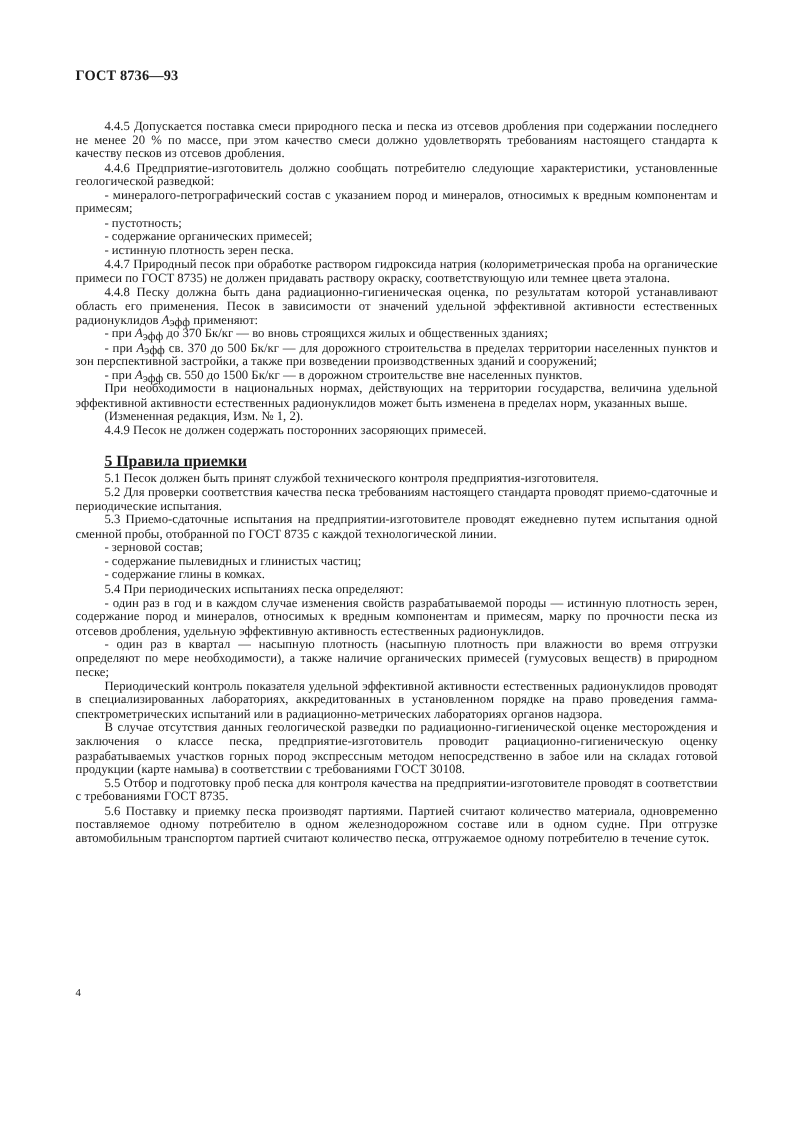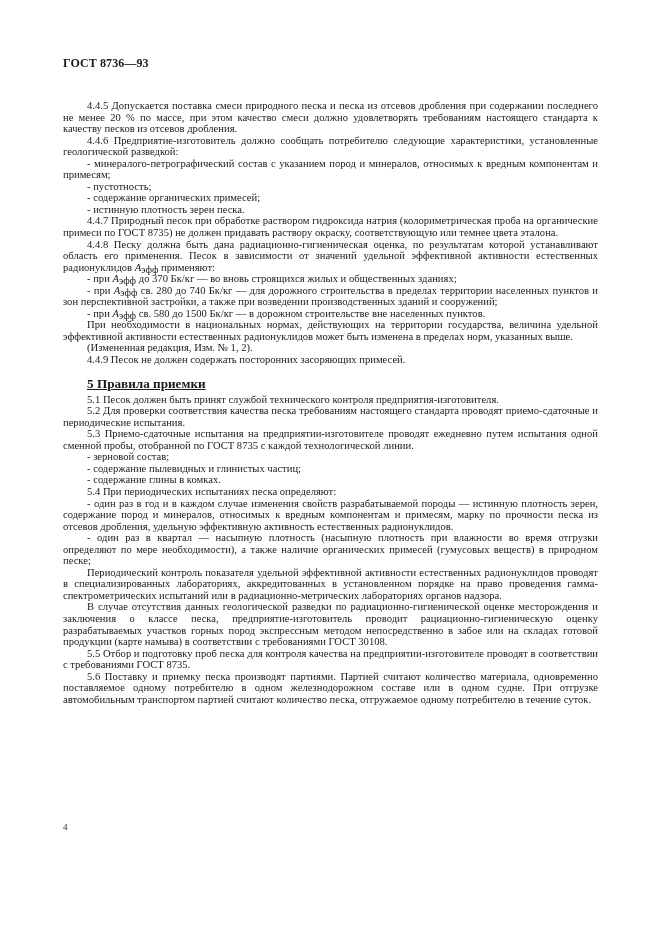--- a/index.html
+++ b/index.html
@@ -23,22 +23,22 @@
 <div class="body">
   <p class="p">4.4.5 Допускается поставка смеси природного песка и песка из отсевов дробления при содержании последнего не менее 20 % по массе, при этом качество смеси должно удовлетворять требованиям настоящего стандарта к качеству песков из отсевов дробления.</p>
   <p class="p">4.4.6 Предприятие-изготовитель должно сообщать потребителю следующие характеристики, установленные геологической разведкой:</p>
   <p class="li">- минералого-петрографический состав с указанием пород и минералов, относимых к вредным компонентам и примесям;</p>
   <p class="li">- пустотность;</p>
   <p class="li">- содержание органических примесей;</p>
   <p class="li">- истинную плотность зерен песка.</p>
   <p class="p">4.4.7 Природный песок при обработке раствором гидроксида натрия (колориметрическая проба на органические примеси по ГОСТ 8735) не должен придавать раствору окраску, соответствующую или темнее цвета эталона.</p>
   <p class="p"><span>4.4.8 Песку должна быть дана радиационно-гигиеническая оценка, по результатам которой устанавливают область его применения. Песок в зависимости от значений удельной эффективной активности естественных радионуклидов </span><i class="a">A</i><sub>эфф</sub><span> применяют:</span></p>
   <p class="li"><span>- при </span><i class="a">A</i><sub>эфф</sub><span> до 370 Бк/кг — во вновь строящихся жилых и общественных зданиях;</span></p>
-  <p class="li"><span>- при </span><i class="a">A</i><sub>эфф</sub><span> св. 280 до 740 Бк/кг — для дорожного строительства в пределах территории населенных пунктов и зон перспективной застройки, а также при возведении производственных зданий и сооружений;</span></p>
-  <p class="li"><span>- при </span><i class="a">A</i><sub>эфф</sub><span> св. 580 до 1500 Бк/кг — в дорожном строительстве вне населенных пунктов.</span></p>
+  <p class="li"><span>- при </span><i class="a">A</i><sub>эфф</sub><span> св. 370 до 500 Бк/кг — для дорожного строительства в пределах территории населенных пунктов и зон перспективной застройки, а также при возведении производственных зданий и сооружений;</span></p>
+  <p class="li"><span>- при </span><i class="a">A</i><sub>эфф</sub><span> св. 550 до 1500 Бк/кг — в дорожном строительстве вне населенных пунктов.</span></p>
   <p class="p">При необходимости в национальных нормах, действующих на территории государства, величина удельной эффективной активности естественных радионуклидов может быть изменена в пределах норм, указанных выше.</p>
   <p class="p bold">(Измененная редакция, Изм. № 1, 2).</p>
   <p class="p">4.4.9 Песок не должен содержать посторонних засоряющих примесей.</p>
 
   <h2 class="h2">5 Правила приемки</h2>
 
   <p class="p">5.1 Песок должен быть принят службой технического контроля предприятия-изготовителя.</p>
   <p class="p">5.2 Для проверки соответствия качества песка требованиям настоящего стандарта проводят приемо-сдаточные и периодические испытания.</p>
   <p class="p">5.3 Приемо-сдаточные испытания на предприятии-изготовителе проводят ежедневно путем испытания одной сменной пробы, отобранной по ГОСТ 8735 с каждой технологической линии.</p>
   <p class="li">- зерновой состав;</p>

